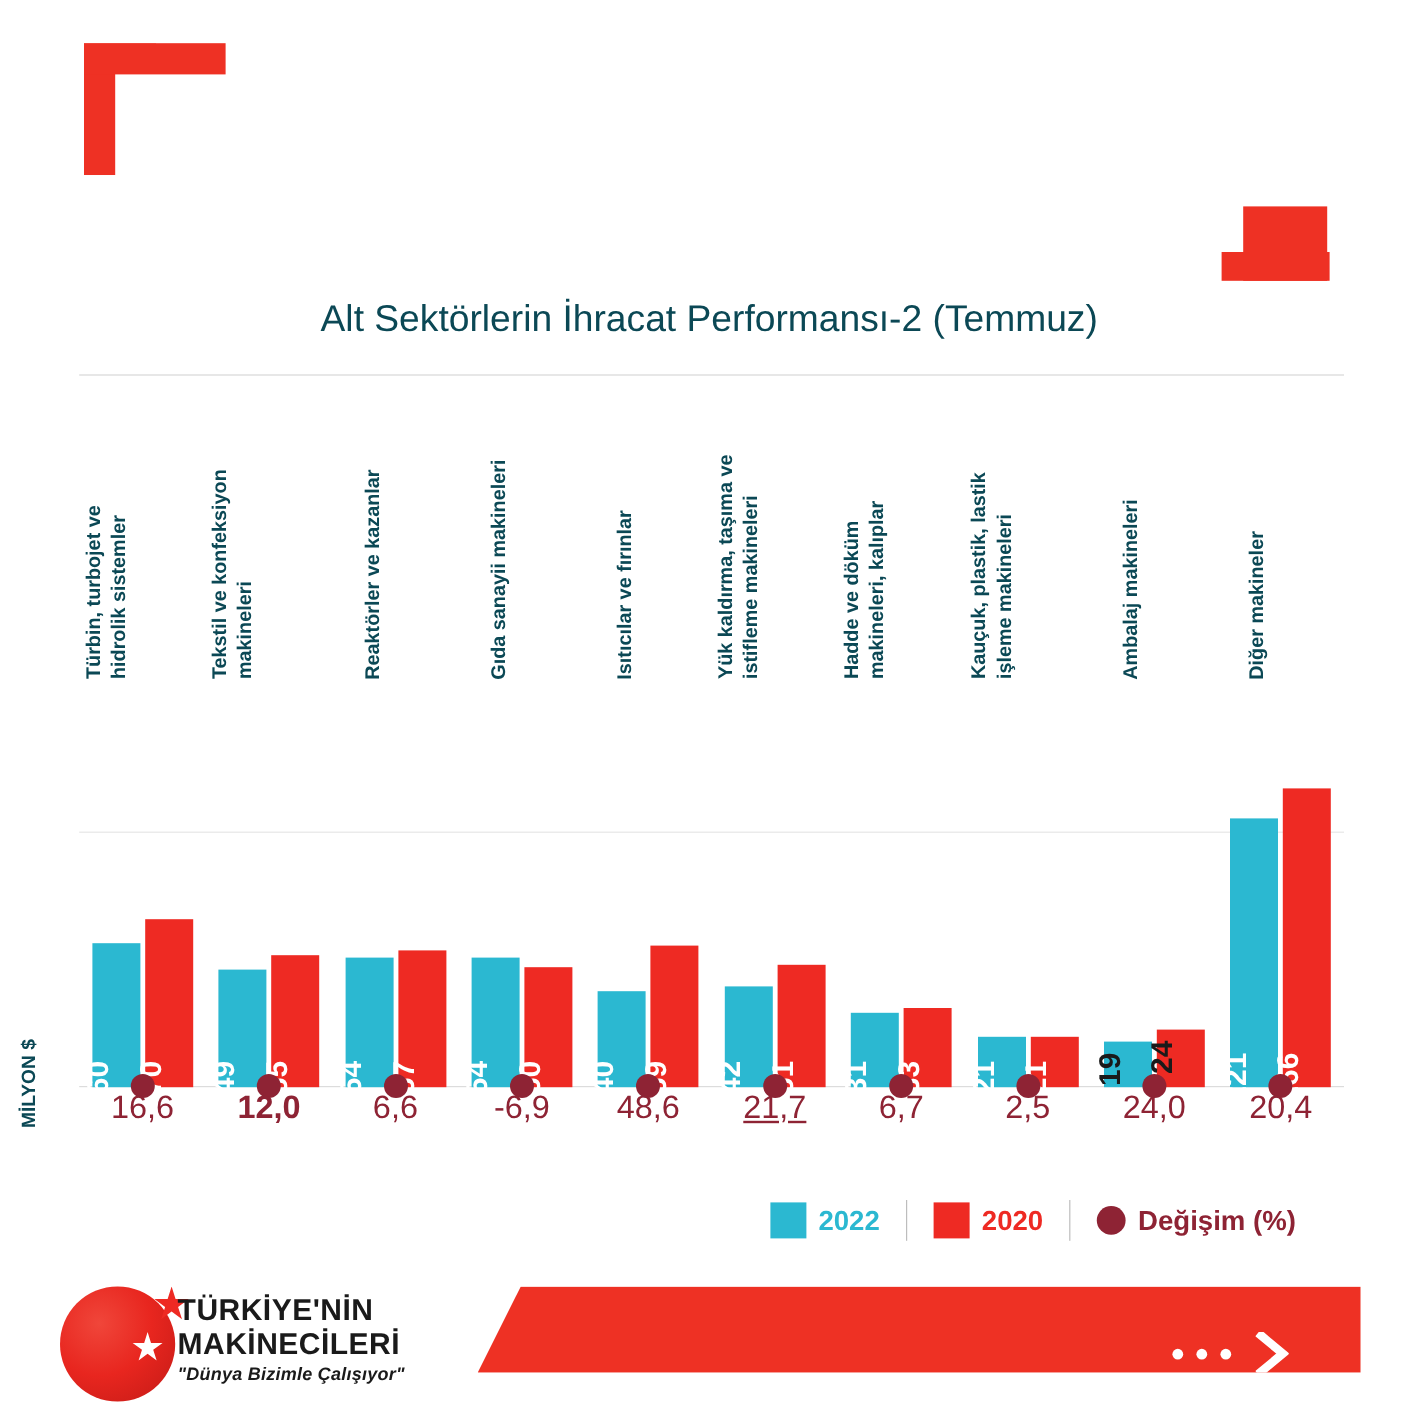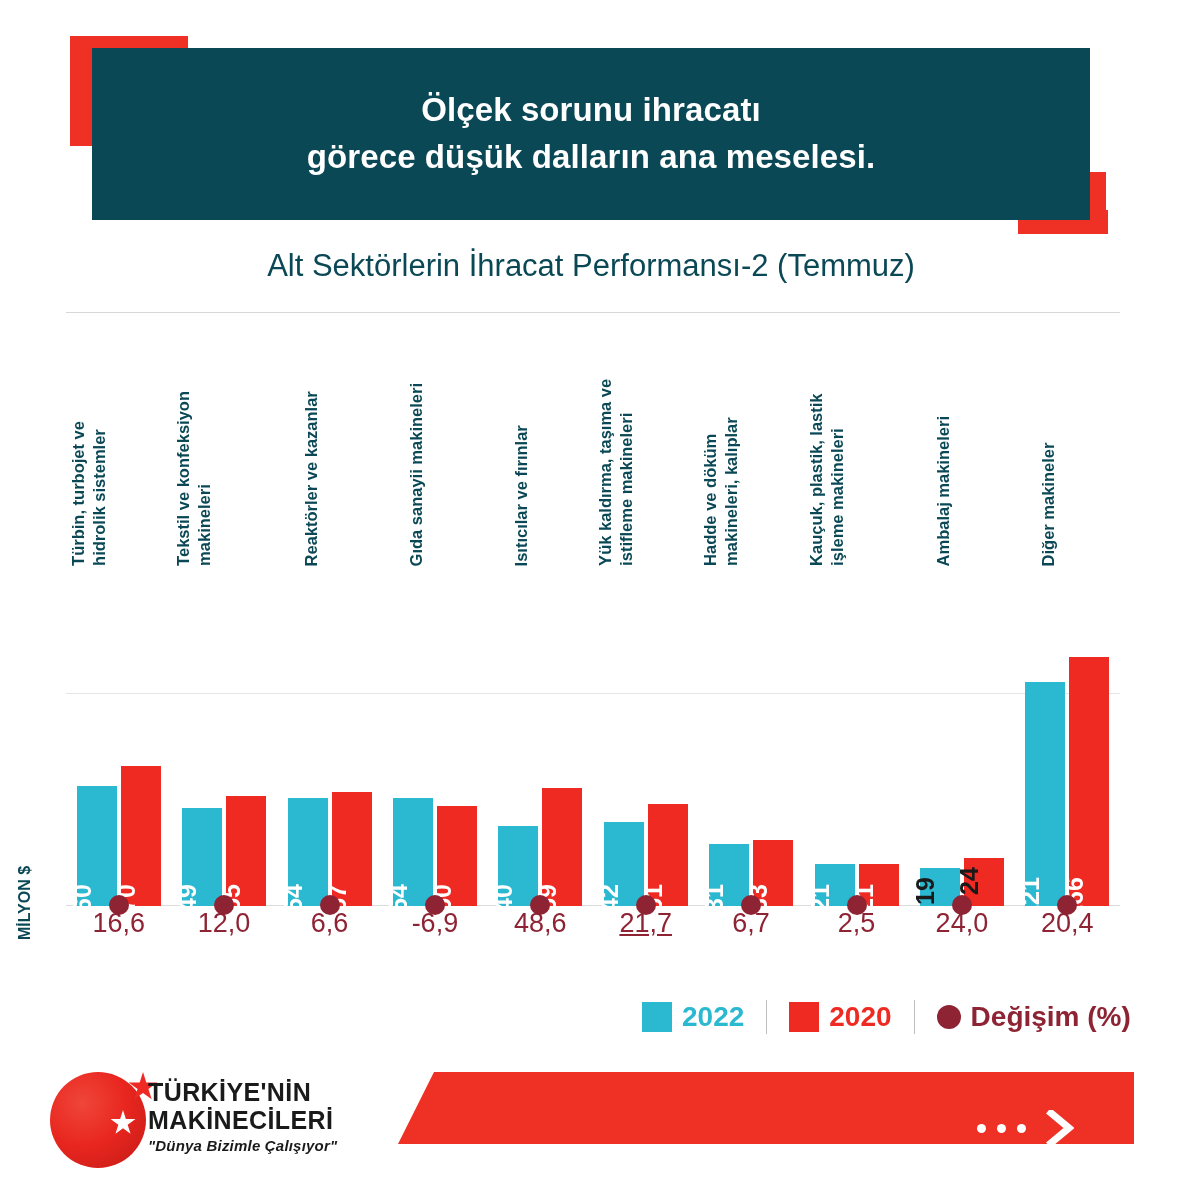--- a/index.html
+++ b/index.html
@@ -109,21 +109,21 @@
     position:absolute; top:0; transform:translateX(-50%);
     color:#8e2334; font-size:27px; font-weight:normal;
     font-family:"Liberation Sans", sans-serif; white-space:nowrap;
   }
 
   
   .legend { position:absolute; left:620px; top:995px; height:44px; display:flex; align-items:center; gap:0px; }
   .lg-item { display:flex; align-items:center; gap:10px; padding:0 22px; }
   .lg-swatch { width:30px; height:30px; }
   .lg-dot { width:24px; height:24px; border-radius:50%; background:#8e2334; }
-  .lg-label { font-size:28px; font-weight:bold; font-family:"Liberation Sans", sans-serif; }
+  .lg-label { font-size:23px; font-weight:bold; font-family:"Liberation Sans", sans-serif; }
   .lg-sep { width:1px; height:34px; background:#bdbdbd; }
 
   
   .footer { position:absolute; left:0; top:1050px; width:958px; height:132px; }
   .logo-circle {
     position:absolute; left:50px; top:22px; width:96px; height:96px; border-radius:50%;
     background: radial-gradient(circle at 34% 32%, #f0463a 0%, #e8261f 48%, #c31a16 100%);
   }
   .logo-star-big {
     position:absolute; left:110px; top:60px; width:26px; height:26px;
@@ -160,26 +160,20 @@
 </head>
 <body>
 
 <div id="page">
 
   <div class="hdr-wrap">
     <div class="hdr-corner-tl"></div>
     <div class="hdr-corner-tl2"></div>
     <div class="hdr-corner-br"></div>
     <div class="hdr-corner-br2"></div>
-    <div class="hdr-box">
-      <div class="hdr-text">
-        <span>Ölçek sorunu ihracatı</span>
-        <span class="hdr-line2">görece düşük dalların ana meselesi.</span>
-      </div>
-    </div>
   </div>
 
   <div class="chart-title">Alt Sektörlerin İhracat Performansı-2 (Temmuz)</div>
 
   <div class="top-rule"></div>
 
   <div class="cat-zone" id="cat-zone">
       <div class="cat" style="left: 44.7px;">Türbin, turbojet ve
 hidrolik sistemler</div>
       <div class="cat" style="left: 150.1px;">Tekstil ve konfeksiyon
@@ -291,21 +285,21 @@
       </div>
       <div class="chg-dot" style="left: 1001.3px;"></div>
     </div>
 
   <div class="y-title-holder">
     <div class="y-title-inner">MİLYON $</div>
   </div>
 
   <div class="chg-row" id="chg-row">
       <div class="chg-lbl" style="left: 52.7px;">16,6</div>
-      <div class="chg-lbl" style="left: 158.1px;">12,0</div>
+      <div class="chg-lbl" style="left: 158.1px; font-weight: bold;">12,0</div>
       <div class="chg-lbl" style="left: 263.5px;">6,6</div>
       <div class="chg-lbl" style="left: 368.9px;">-6,9</div>
       <div class="chg-lbl" style="left: 474.3px;">48,6</div>
       <div class="chg-lbl" style="left: 579.7px; text-decoration: underline;">21,7</div>
       <div class="chg-lbl" style="left: 685.1px;">6,7</div>
       <div class="chg-lbl" style="left: 790.5px;">2,5</div>
       <div class="chg-lbl" style="left: 895.9px;">24,0</div>
       <div class="chg-lbl" style="left: 1001.3px;">20,4</div>
     </div>
 

